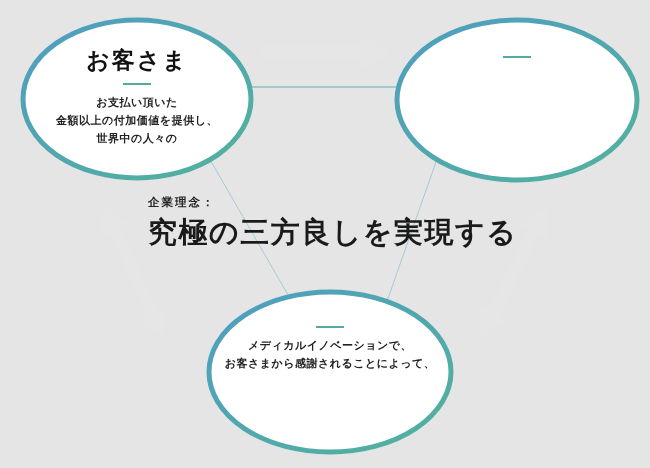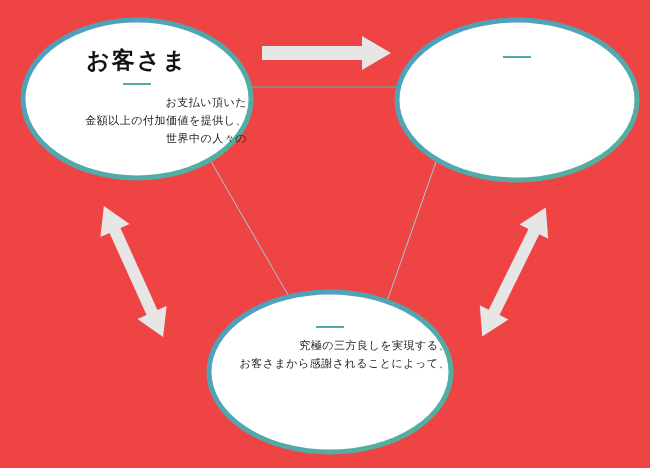--- a/index.html
+++ b/index.html
@@ -1,19 +1,19 @@
 <!DOCTYPE html>
 <html><head>
 <meta charset="utf-8">
 <style>
   html,body{margin:0;padding:0;background:#fff;}
   #canvas{
     position:relative;
     width:650px;height:468px;
-    background:#ef4444;
+    background:#e5e5e5;
     overflow:hidden;
     font-family:"Liberation Sans","DejaVu Sans",sans-serif;
   }
   #diagram-svg{position:absolute;left:0;top:0;z-index:1;}
   .node-content{
     position:absolute;z-index:2;
     text-align:center;
     color:#1a1a1a;
   }
   .node-title{
@@ -25,26 +25,25 @@
     color:#111;
     white-space:nowrap;
   }
   .node-underline{
     width:28px;height:2px;
     background:#52aaa2;
     margin:8px auto 8px auto;
   }
   .node-body{
     font-size:11px;
-    font-weight:400;
+    font-weight:700;
     line-height:18px;
     letter-spacing:0.5px;
     color:#222;
     white-space:nowrap;
-    text-align:right;
   }
   #center-block{
     position:absolute;left:148px;top:195px;z-index:2;
     text-align:left;
   }
   #center-label{
     font-family:"Liberation Serif","DejaVu Serif",serif;
     font-size:11.5px;
     font-weight:700;
     letter-spacing:2px;
@@ -100,19 +99,23 @@
     </div>
   </div>
 
   <div class="node-content" id="node-society">
     <div class="node-underline"></div>
   </div>
 
   <div class="node-content" id="node-staff">
     <div class="node-underline"></div>
     <div class="node-body">
-      <div>究極の三方良しを実現する、</div>
+      <div>メディカルイノベーションで、</div>
       <div>お客さまから感謝されることによって、</div>
     </div>
   </div>
 
+  <div id="center-block">
+    <div id="center-label">企業理念：</div>
+    <div id="center-title">究極の三方良しを実現する</div>
+  </div>
 
 </div>
 
 </body></html>

